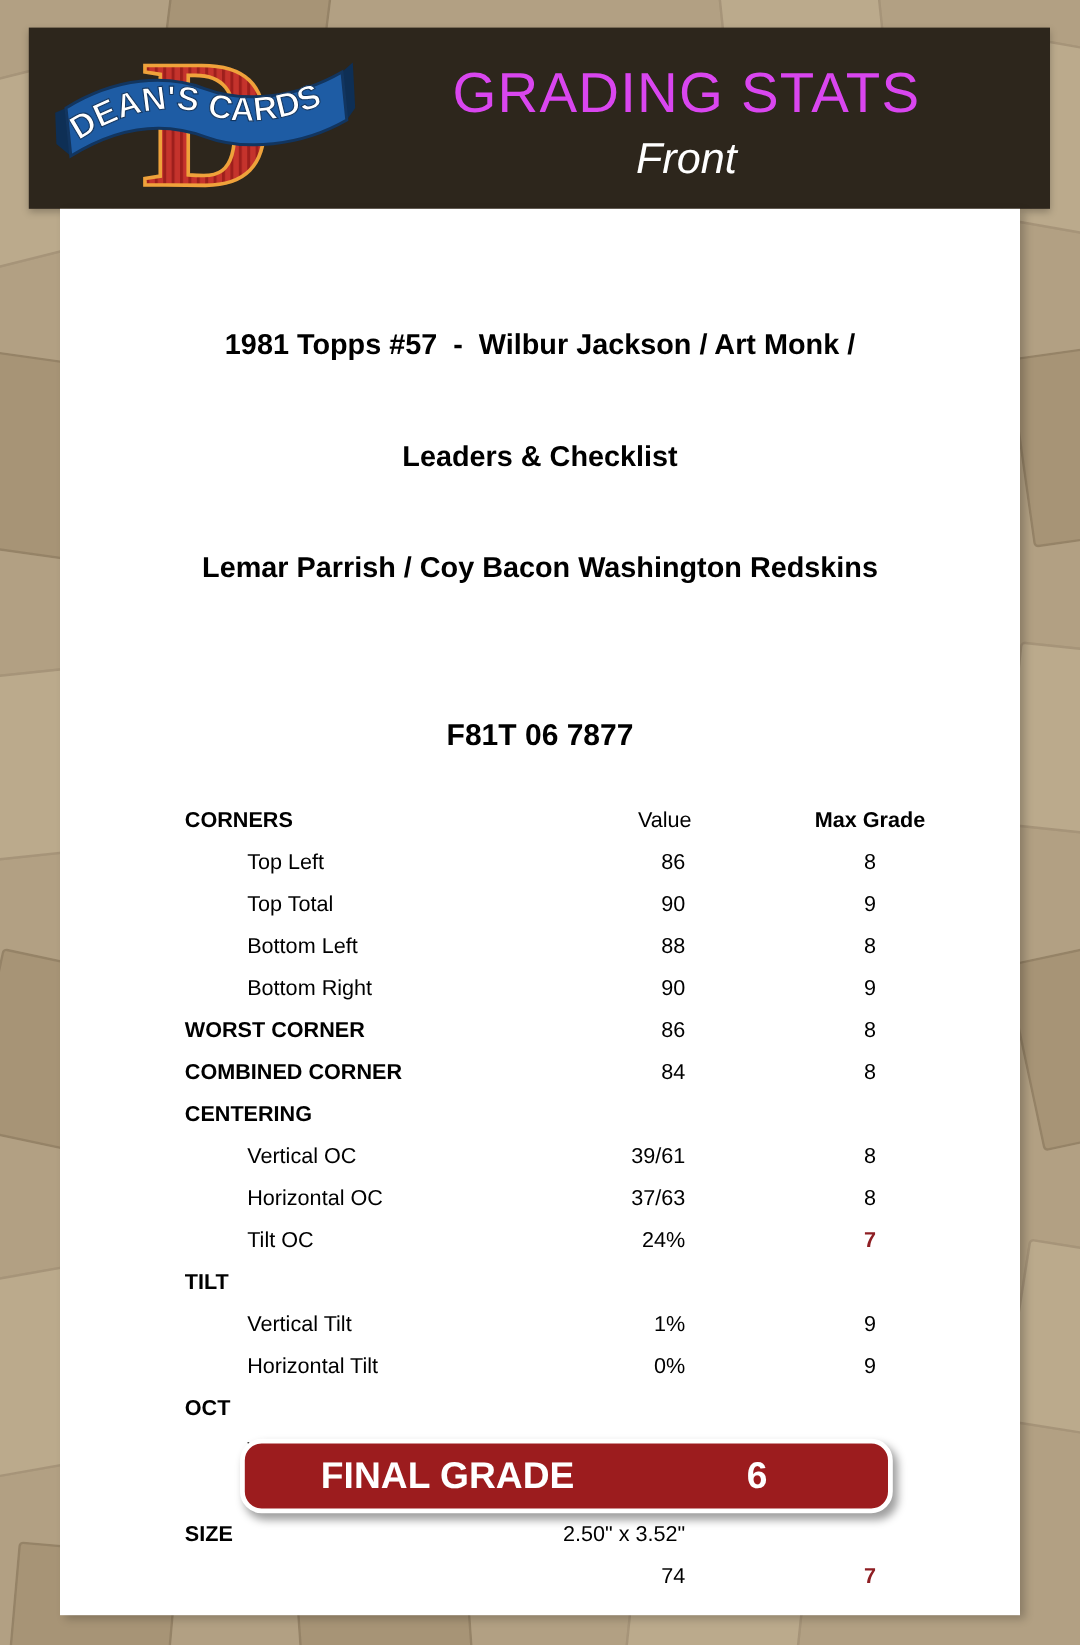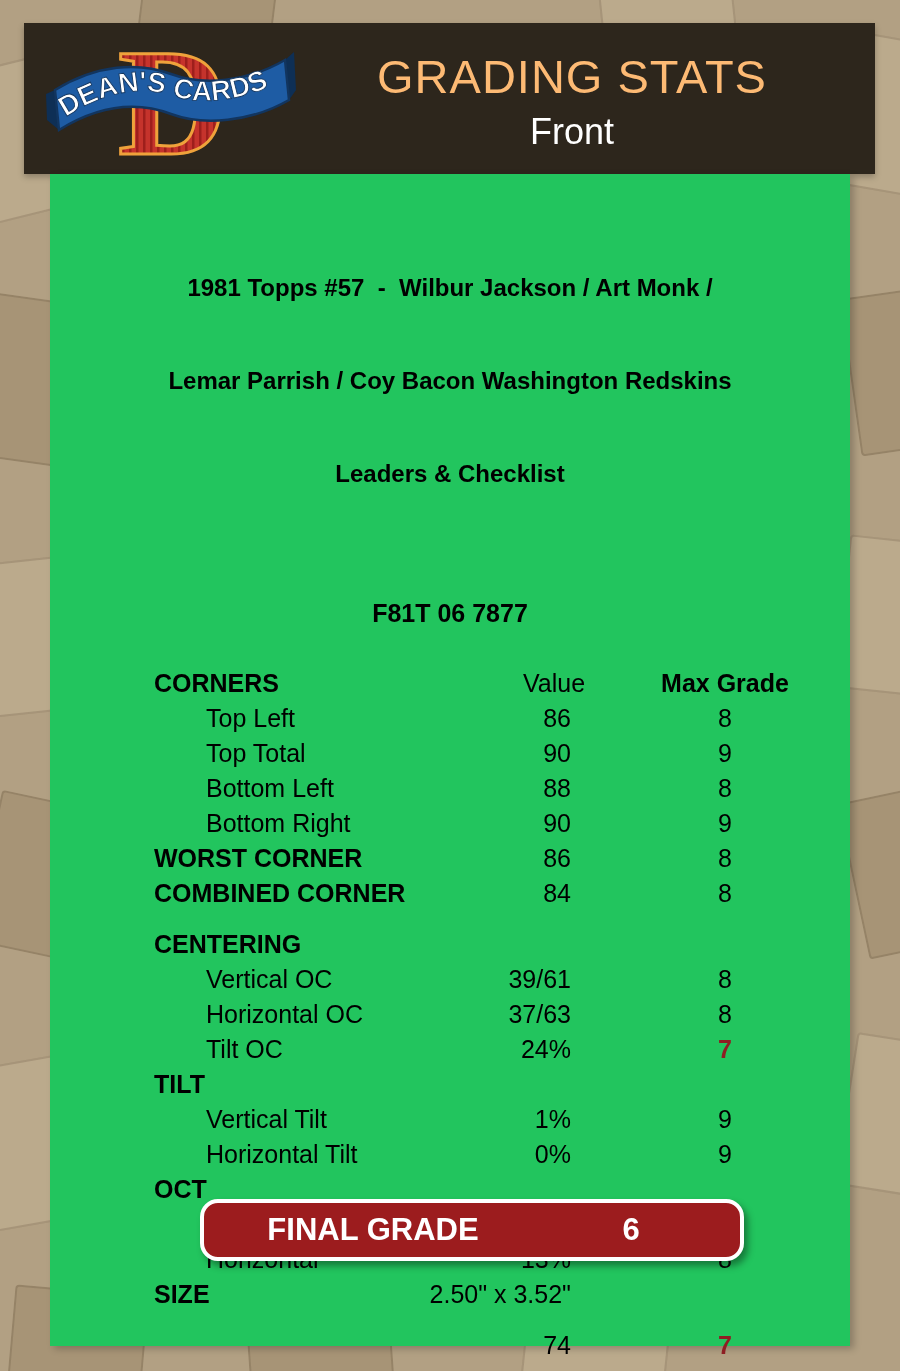--- a/index.html
+++ b/index.html
@@ -26,40 +26,40 @@
     position:absolute;left:24px;top:23px;width:851px;height:151px;
     background:#2D261C;
     box-shadow:0 3px 6px rgba(0,0,0,.25);
   }
   .logo{position:absolute;left:20px;top:3px;width:254px;height:146px;}
   .header-text{
     position:absolute;left:245px;top:0;width:606px;height:100%;
     display:flex;flex-direction:column;align-items:center;justify-content:center;
     padding-top:4px;box-sizing:border-box;
   }
-  .h-title{font-size:47px;color:#fdba74;letter-spacing:1px;white-space:nowrap;}
-  .h-sub{font-size:36px;color:#FFFFFF;margin-top:7px;}
+  .h-title{font-size:47px;color:#d946ef;letter-spacing:1px;white-space:nowrap;}
+  .h-sub{font-size:36px;color:#FFFFFF;margin-top:7px;font-style:italic;}
 
   
   .panel{
     position:absolute;left:50px;top:174px;width:800px;height:1172px;
-    background:#22c55e;
+    background:#ffffff;
     box-shadow:4px 3px 7px rgba(0,0,0,.22);
   }
   .card-title{
     margin-top:36px;text-align:center;
     font-weight:bold;font-size:24px;line-height:31px;
     white-space:pre-wrap;
   }
   .cert{margin-top:50px;text-align:center;font-size:25px;line-height:25px;font-weight:bold;}
 
   
   .gtable{margin-top:40px;}
-  .trow{position:relative;height:35px;line-height:35px;font-size:25px;}
-  .trow.gap{margin-top:16px;}
+  .trow{position:relative;height:35px;line-height:35px;font-size:18px;}
+  .trow.gap{}
   .tlabel{position:absolute;left:104px;white-space:nowrap;}
   .trow.indent .tlabel{left:156px;}
   .bold{font-weight:bold;}
   .tvalue{position:absolute;right:279px;white-space:nowrap;}
   .tmax{position:absolute;left:675px;transform:translateX(-50%);}
   .thval{position:absolute;left:504px;transform:translateX(-50%);font-weight:normal;}
   .thmax{position:absolute;left:675px;transform:translateX(-50%);font-weight:bold;white-space:nowrap;}
   .red{color:#8E1E23;font-weight:bold;}
 
   
@@ -124,22 +124,22 @@
     <div class="header-text">
       <div class="h-title">GRADING STATS</div>
       <div class="h-sub">Front</div>
     </div>
   </div>
 
   <div class="panel">
 
     <div class="card-title">
       <div>1981 Topps #57  -  Wilbur Jackson / Art Monk /</div>
+      <div>Leaders &amp; Checklist</div>
       <div>Lemar Parrish / Coy Bacon Washington Redskins</div>
-      <div>Leaders &amp; Checklist</div>
     </div>
 
     <div class="cert">F81T 06 7877</div>
 
     <div class="gtable">
       <div class="trow">
         <span class="tlabel bold">CORNERS</span>
         <span class="thval">Value</span>
         <span class="thmax">Max Grade</span>
       </div>

